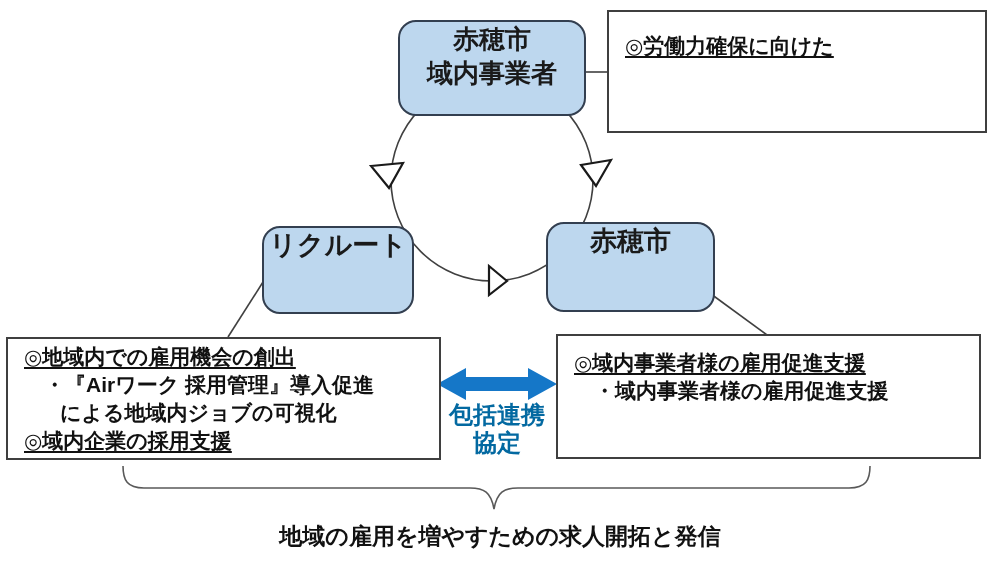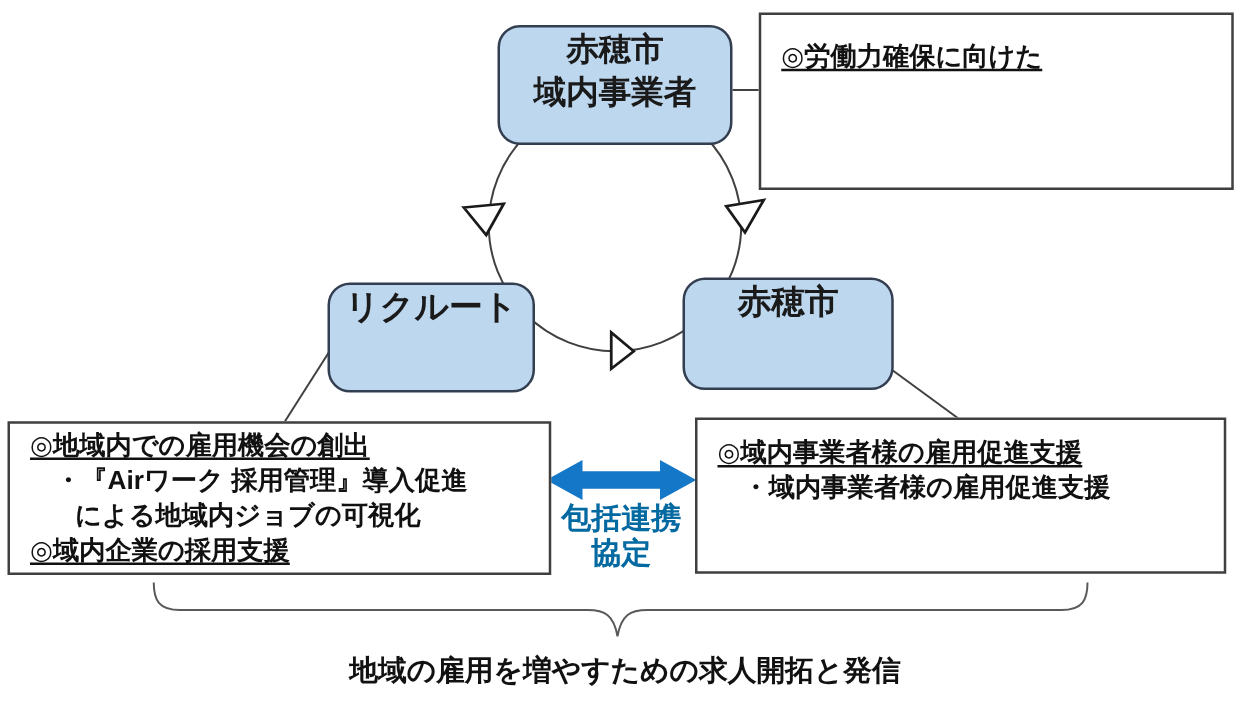--- a/index.html
+++ b/index.html
@@ -52,29 +52,29 @@
              C 497 492 504 488 518 488 L 849 488 C 866 488 870 480 870 466" fill="none" stroke-width="1.6" stroke="#595959"></path>
   </svg>
 
   <div class="node" style="left: 398px; top: 20px; width: 188px; height: 96px; font-size: 26px; background-color: rgb(189, 215, 238);">
     <div class="lines">
       <div>赤穂市</div>
       <div>域内事業者</div>
     </div>
   </div>
 
-  <div class="node" style="left: 262px; top: 226px; width: 166px; height: 88px; font-size: 27px; background-color: rgb(189, 215, 238);">
+  <div class="node" style="left: 262px; top: 226px; width: 152px; height: 88px; font-size: 27px; background-color: rgb(189, 215, 238);">
     <div class="lines">リクルート</div>
   </div>
 
   <div class="node" style="left: 546px; top: 222px; width: 169px; height: 90px; font-size: 27px; background-color: rgb(189, 215, 238);">
     <div class="lines">赤穂市</div>
   </div>
 
-  <div class="note" style="left:607px;top:10px;width:380px;height:142px;padding:20px 0 12px 16px;">
+  <div class="note" style="left:607px;top:10px;width:380px;height:123px;padding:20px 0 12px 16px;">
     <div class="nline u">◎労働力確保に向けた</div>
   </div>
 
   <div class="note" style="left:6px;top:337px;width:435px;height:123px;padding:4px 15px 0 16px;">
     <div class="nline u">◎地域内での雇用機会の創出</div>
     <div class="nline ind">・『Airワーク 採用管理』導入促進</div>
     <div class="nline ind2">による地域内ジョブの可視化</div>
     <div class="nline u">◎域内企業の採用支援</div>
   </div>
 

